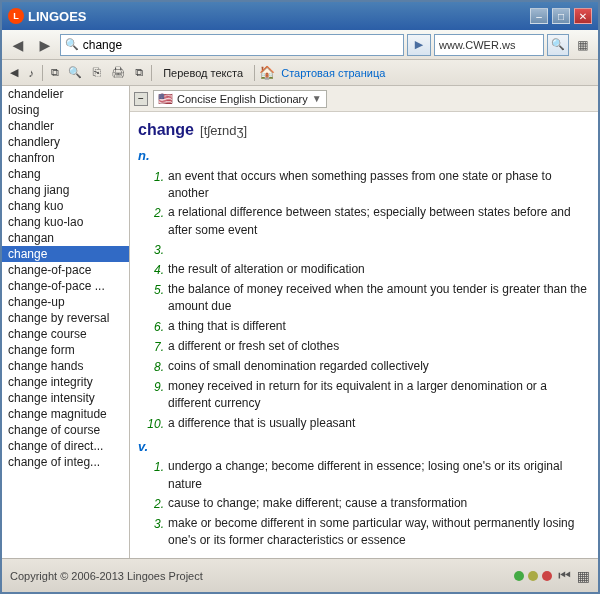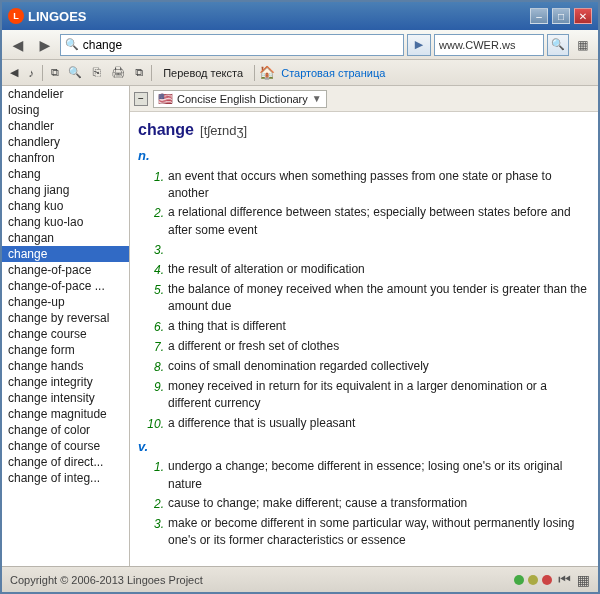--- a/index.html
+++ b/index.html
@@ -55,21 +55,21 @@
     .word-expand { width: 14px; height: 14px; border: 1px solid #888; background: #e0e0d8; display: flex; align-items: center; justify-content: center; font-size: 10px; cursor: pointer; flex-shrink: 0; margin-right: 2px; }
     .word-title { font-size: 16px; font-weight: bold; color: #1a1a80; }
     .word-phonetic { font-size: 13px; color: #444; font-style: normal; }
     .pos { color: #0066cc; font-weight: bold; font-style: italic; font-size: 13px; margin: 2px 0; }
     .def-list { list-style: none; padding: 0; margin: 0 0 4px 0; }
     .def-item { display: flex; gap: 4px; margin-bottom: 2px; padding-left: 8px; }
     .def-num { color: #007700; font-style: italic; font-size: 12px; min-width: 18px; text-align: right; flex-shrink: 0; }
     .def-text { font-size: 12px; color: #222; line-height: 1.45; }
 
     
-    .statusbar { height: 26px; background: linear-gradient(to bottom, #e8e4dc, #d8d4cc); border-top: 1px solid #b8b4ac; display: flex; align-items: center; padding: 0 8px; flex-shrink: 0; justify-content: space-between; }
+    .statusbar { height: 34px; background: linear-gradient(to bottom, #e8e4dc, #d8d4cc); border-top: 1px solid #b8b4ac; display: flex; align-items: center; padding: 0 8px; flex-shrink: 0; justify-content: space-between; }
     .status-text { font-size: 11px; color: #444; }
     .status-dots { display: flex; gap: 4px; align-items: center; }
     .dot { width: 10px; height: 10px; border-radius: 50%; }
     .dot-green { background: #44aa44; }
     .dot-yellow { background: #aaaa44; }
     .dot-red { background: #cc4444; }
 
     
     .wordlist::-webkit-scrollbar { width: 14px; }
     .wordlist::-webkit-scrollbar-track { background: #f0ede6; }
@@ -141,21 +141,20 @@
       <div class="wordlist-item">change-of-pace</div>
       <div class="wordlist-item">change-of-pace ...</div>
       <div class="wordlist-item">change-up</div>
       <div class="wordlist-item">change by reversal</div>
       <div class="wordlist-item">change course</div>
       <div class="wordlist-item">change form</div>
       <div class="wordlist-item">change hands</div>
       <div class="wordlist-item">change integrity</div>
       <div class="wordlist-item">change intensity</div>
       <div class="wordlist-item">change magnitude</div>
-      <div class="wordlist-item">change of color</div>
       <div class="wordlist-item">change of course</div>
       <div class="wordlist-item">change of direct...</div>
       <div class="wordlist-item">change of integ...</div>
     </div>
 
     <div class="dict-panel">
 
       <div class="dict-toolbar">
         <div class="word-expand">−</div>
         <div class="dict-source">

